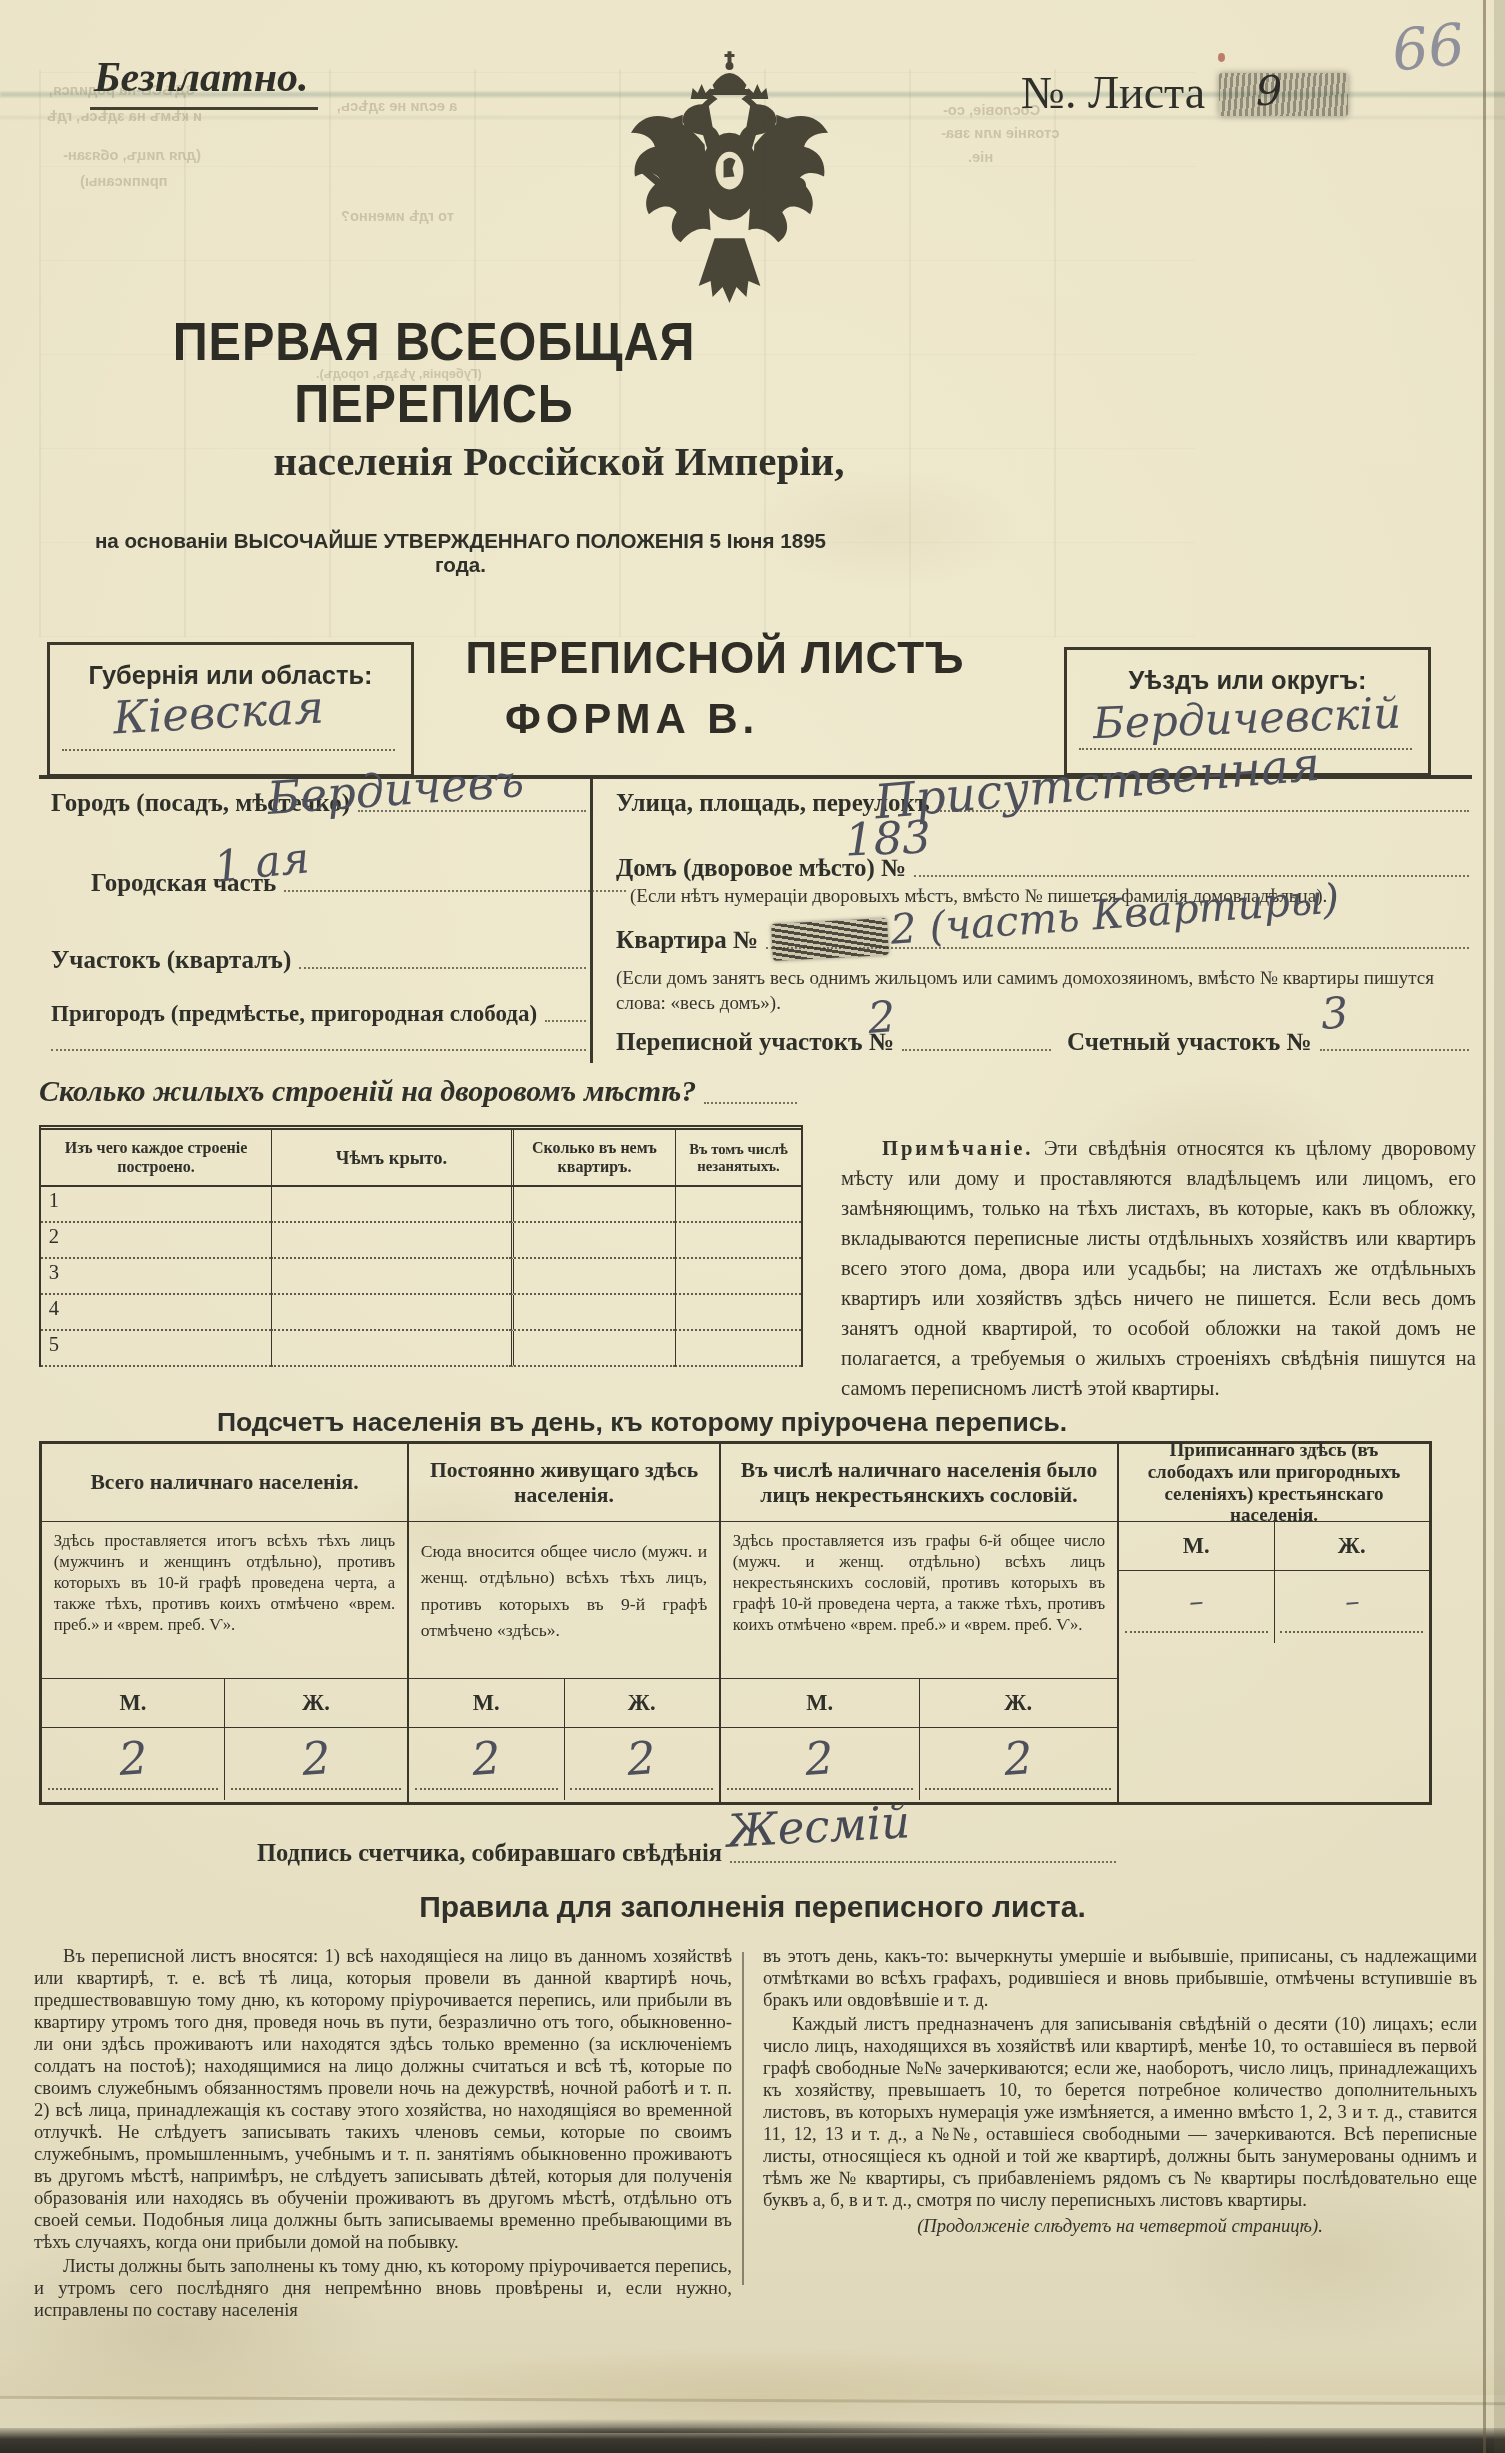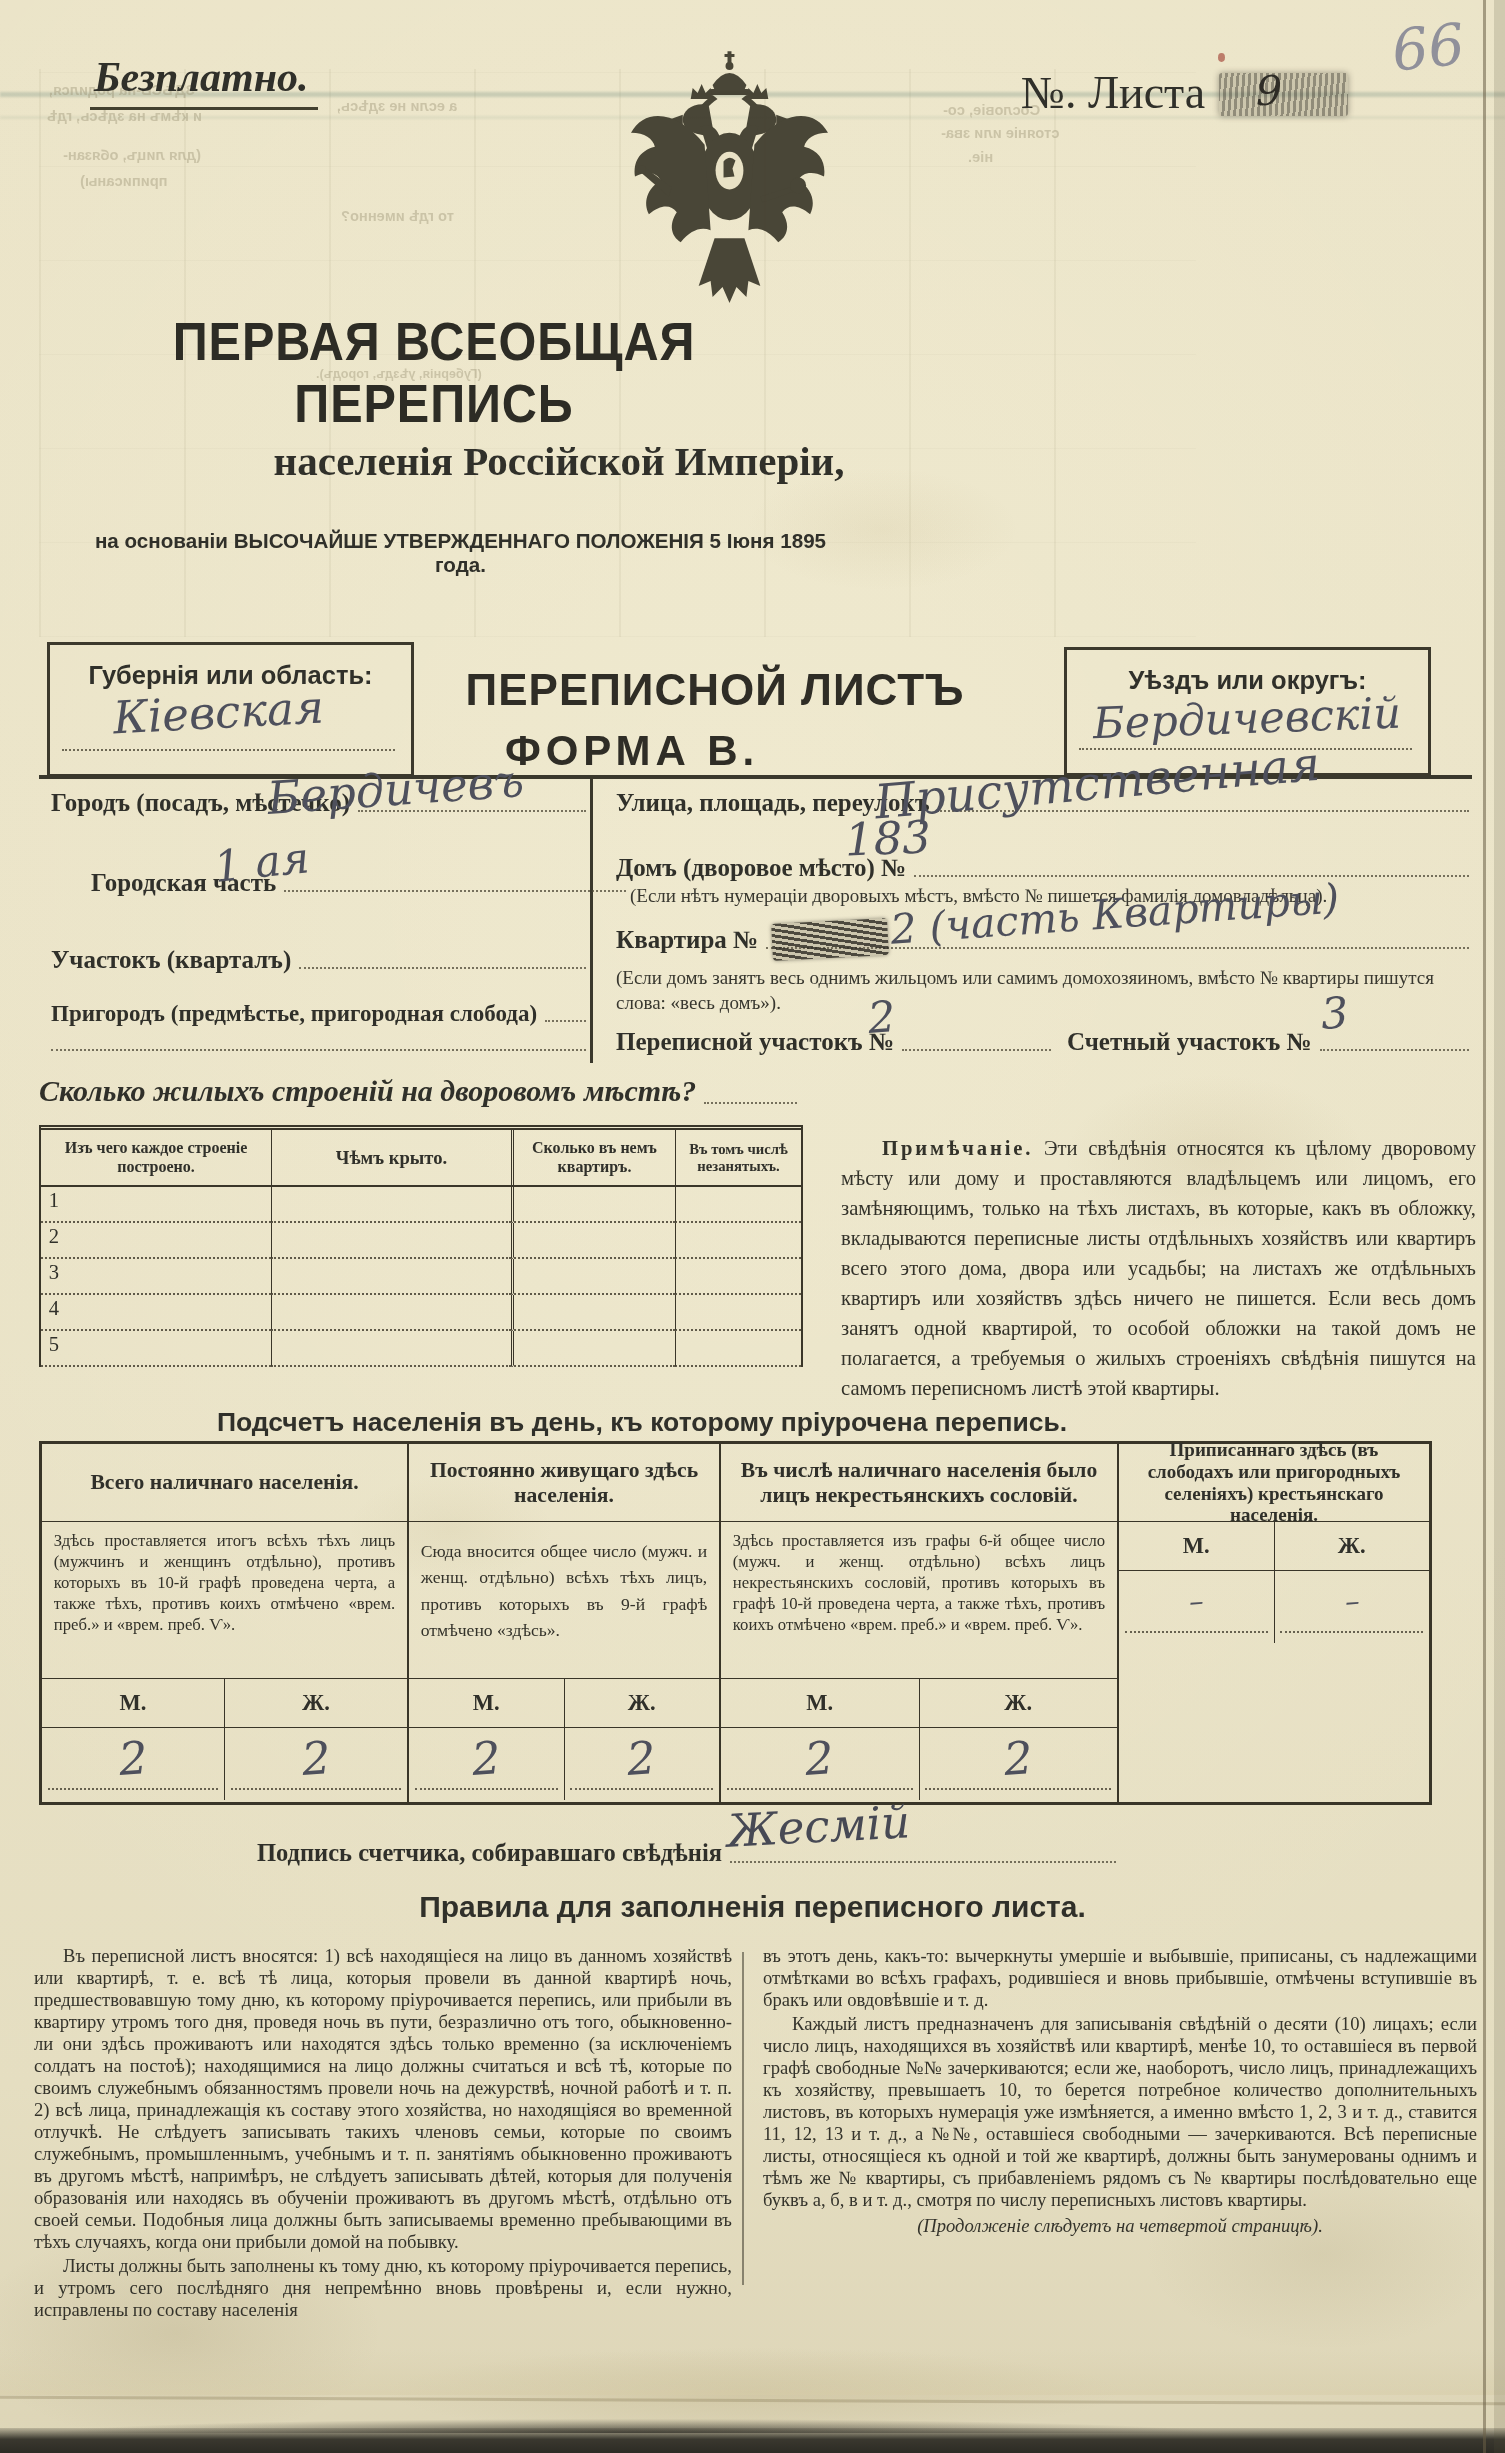--- a/index.html
+++ b/index.html
@@ -56,21 +56,21 @@
     font-family:Liberation Sans, sans-serif;font-weight:bold;font-size:20.6px;}
   
   .hbox{position:absolute;border:3.4px solid #3c392c;}
   .gub{left:47px;top:642px;width:361px;height:129px;}
   .uyz{left:1064px;top:647px;width:361px;height:123px;}
   .hbox .box-label{text-align:center;margin-top:15.7px;font-family:"Liberation Sans",sans-serif;font-weight:bold;font-size:25.5px;}
   .hbox .box-dots{position:absolute;left:11.8px;right:15.7px;bottom:23.5px;border-bottom:2.5px dotted rgba(78,72,55,.8);}
   .gub .hw{position:absolute;left:63px;top:41px;font-size:45px;transform:rotate(-3deg);}
   .uyz .hw{position:absolute;left:25.5px;top:43px;font-size:43px;transform:rotate(-2deg);}
   .form-title{position:absolute;left:421px;top:633px;width:588px;text-align:center;
-    font-family:"Liberation Sans",sans-serif;font-weight:800;color:#2f2d26;margin-top:32px;}
+    font-family:"Liberation Sans",sans-serif;font-weight:800;color:#2f2d26;}
   .ft1{font-size:44px;letter-spacing:1px;}
   .ft2{font-size:42px;letter-spacing:4.9px;margin-top:11.8px;transform:translateX(-83px);}
   .hr-main{position:absolute;left:39px;top:775px;width:1433px;height:3.9px;background:#3a382c;}
   .vr-fields{position:absolute;left:590px;top:779px;width:2.9px;height:284px;background:#3a382c;}
   
   .frow{position:absolute;display:flex;align-items:flex-end;}
   .flabel{font-size:25px;font-weight:600;line-height:1.05;white-space:nowrap;}
   .fnote{position:absolute;font-size:19px;line-height:24.5px;color:#38372f;}
   .hwv{position:absolute;}
   

